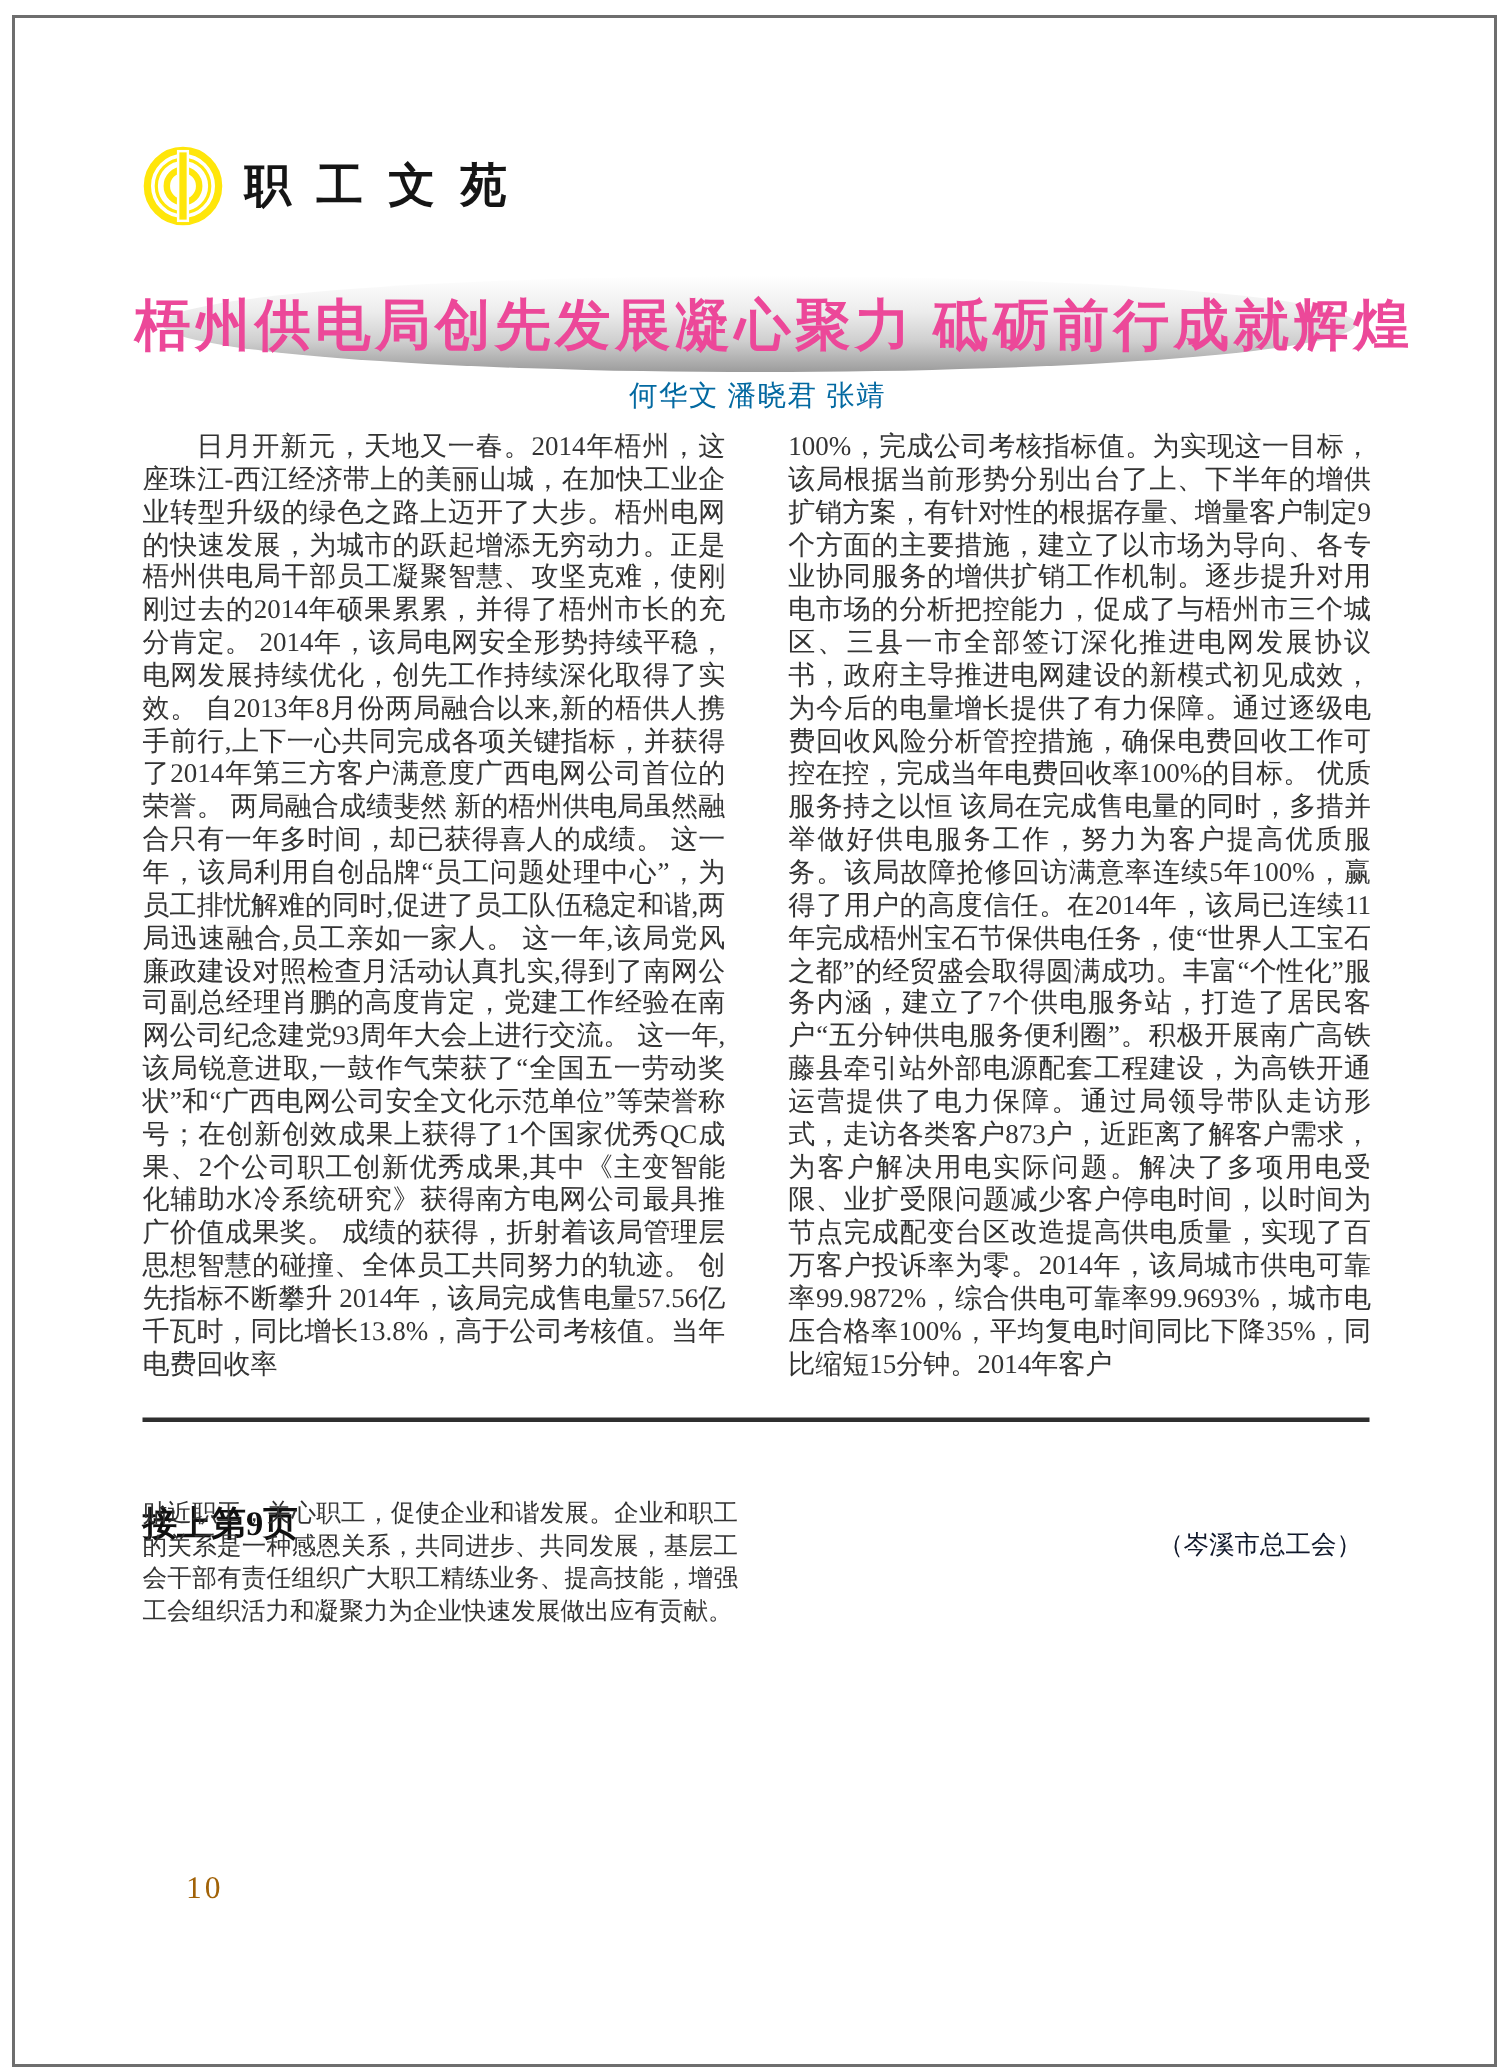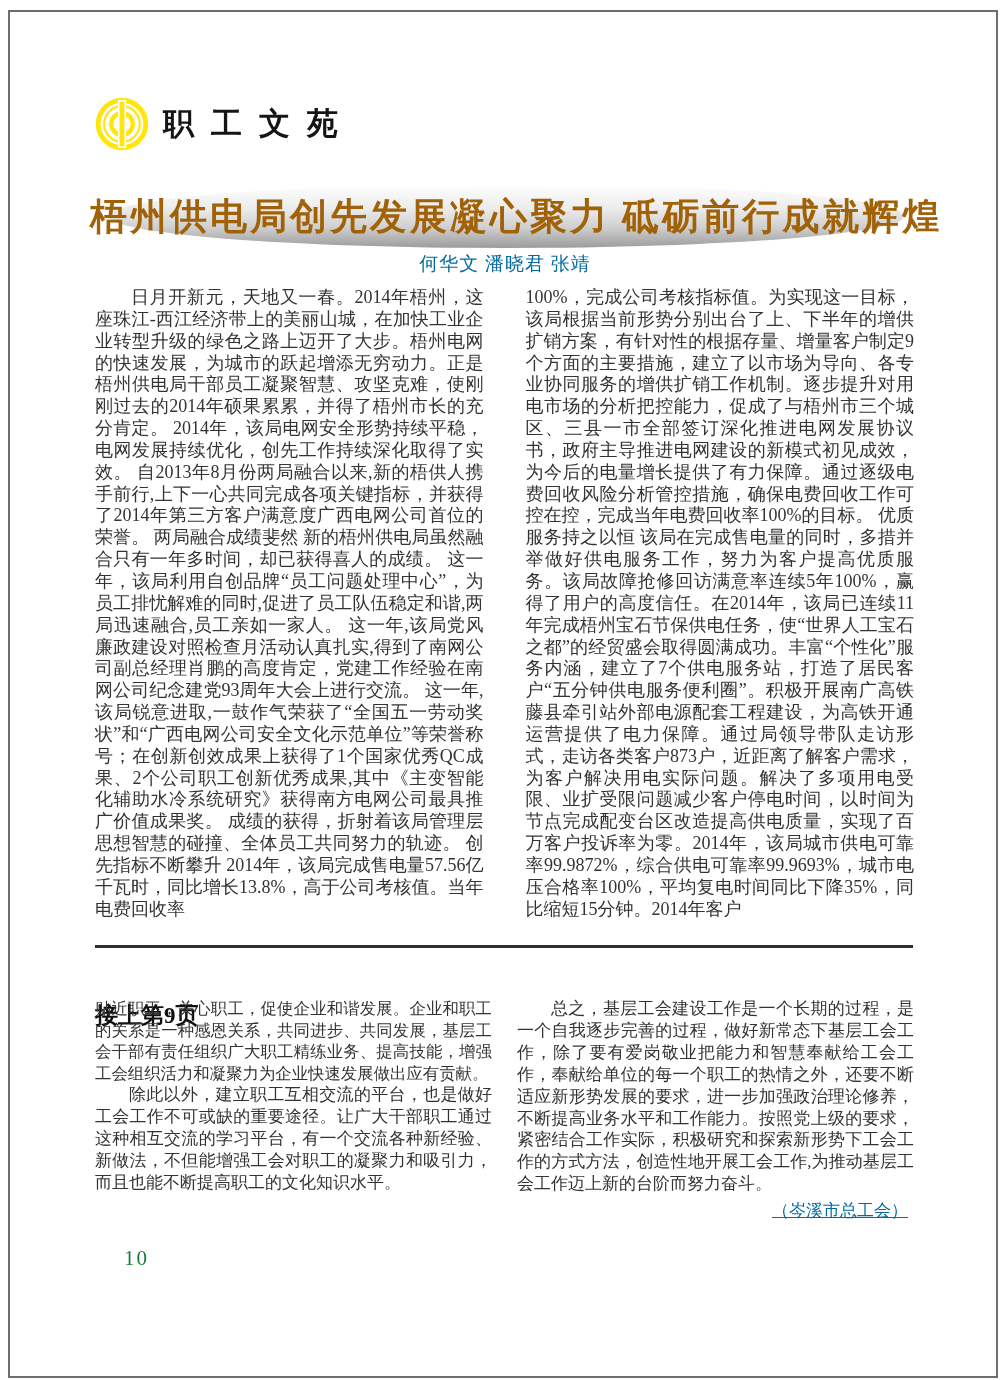--- a/index.html
+++ b/index.html
@@ -19,21 +19,21 @@
     margin-left:14px;font-size:31px;font-weight:700;color:#151515;
     letter-spacing:17px;white-space:nowrap;font-family:Liberation Serif, serif;
   }
   
   .banner-ellipse{
     position:absolute;left:108px;top:184px;width:796px;height:64px;border-radius:50%;
     background:linear-gradient(180deg,#ffffff 0%,#ececec 38%,#cfcfcf 68%,#9c9c9c 100%);
   }
   .article-title{
     position:absolute;left:90px;top:192px;width:830px;text-align:center;
-    font-size:37px;font-weight:700;color:#a16207;letter-spacing:3px;white-space:nowrap;
+    font-size:37px;font-weight:700;color:#ec4899;letter-spacing:3px;white-space:nowrap;
     font-family:"Liberation Serif","DejaVu Serif",serif;
   }
   .article-authors{
     position:absolute;left:90px;top:251px;width:830px;text-align:center;
     font-size:19px;color:#0369a1;letter-spacing:1px;
   }
   
   .article-body{
     position:absolute;left:95px;top:287px;width:819px;display:flex;gap:42px;
   }
@@ -49,25 +49,25 @@
   }
   .continued-header{
     position:absolute;left:95px;top:956px;font-size:23px;font-weight:700;color:#101010;margin-top:44px;
   }
   .continuation-body{
     position:absolute;left:95px;top:998px;width:819px;display:flex;gap:25px;
   }
   .continuation-body .col p{font-size:17px;line-height:21.9px;}
   .continuation-body .col .dense{font-size:16.4px;line-height:21.6px;}
   .signature{
-    margin-top:4px;text-align:right;padding-right:6px;font-size:17px;color:#0369a1;text-decoration:underline;
+    margin-top:20px;text-align:right;padding-right:6px;font-size:17px;color:#0f172a;
   }
   
   .page-number{
-    position:absolute;left:124px;top:1246px;font-size:21px;color:#15803d;letter-spacing:2px;
+    position:absolute;left:124px;top:1246px;font-size:21px;color:#a16207;letter-spacing:2px;
   }
 </style>
 </head>
 <body>
 
 <div class="page-frame"></div>
 
 <div class="masthead">
   <svg class="logo" viewBox="0 0 100 100" aria-hidden="true">
     <circle cx="50" cy="50" r="44" fill="none" stroke="#ffe60a" stroke-width="9"></circle>
@@ -90,21 +90,19 @@
     <p>100%，完成公司考核指标值。为实现这一目标，该局根据当前形势分别出台了上、下半年的增供扩销方案，有针对性的根据存量、增量客户制定9个方面的主要措施，建立了以市场为导向、各专业协同服务的增供扩销工作机制。逐步提升对用电市场的分析把控能力，促成了与梧州市三个城区、三县一市全部签订深化推进电网发展协议书，政府主导推进电网建设的新模式初见成效，为今后的电量增长提供了有力保障。通过逐级电费回收风险分析管控措施，确保电费回收工作可控在控，完成当年电费回收率100%的目标。 优质服务持之以恒 该局在完成售电量的同时，多措并举做好供电服务工作，努力为客户提高优质服务。该局故障抢修回访满意率连续5年100%，赢得了用户的高度信任。在2014年，该局已连续11年完成梧州宝石节保供电任务，使“世界人工宝石之都”的经贸盛会取得圆满成功。丰富“个性化”服务内涵，建立了7个供电服务站，打造了居民客户“五分钟供电服务便利圈”。积极开展南广高铁藤县牵引站外部电源配套工程建设，为高铁开通运营提供了电力保障。通过局领导带队走访形式，走访各类客户873户，近距离了解客户需求，为客户解决用电实际问题。解决了多项用电受限、业扩受限问题减少客户停电时间，以时间为节点完成配变台区改造提高供电质量，实现了百万客户投诉率为零。2014年，该局城市供电可靠率99.9872%，综合供电可靠率99.9693%，城市电压合格率100%，平均复电时间同比下降35%，同比缩短15分钟。2014年客户</p>
   </div>
 </div>
 
 <div class="separator"></div>
 <div class="continued-header">接上第9页</div>
 
 <div class="continuation-body">
   <div class="col">
     <p class="dense">贴近职工，关心职工，促使企业和谐发展。企业和职工的关系是一种感恩关系，共同进步、共同发展，基层工会干部有责任组织广大职工精练业务、提高技能，增强工会组织活力和凝聚力为企业快速发展做出应有贡献。</p>
-    <p class="indent">除此以外，建立职工互相交流的平台，也是做好工会工作不可或缺的重要途径。让广大干部职工通过这种相互交流的学习平台，有一个交流各种新经验、新做法，不但能增强工会对职工的凝聚力和吸引力，而且也能不断提高职工的文化知识水平。</p>
   </div>
   <div class="col">
-    <p class="indent">总之，基层工会建设工作是一个长期的过程，是一个自我逐步完善的过程，做好新常态下基层工会工作，除了要有爱岗敬业把能力和智慧奉献给工会工作，奉献给单位的每一个职工的热情之外，还要不断适应新形势发展的要求，进一步加强政治理论修养，不断提高业务水平和工作能力。按照党上级的要求，紧密结合工作实际，积极研究和探索新形势下工会工作的方式方法，创造性地开展工会工作,为推动基层工会工作迈上新的台阶而努力奋斗。</p>
     <div class="signature">（岑溪市总工会）</div>
   </div>
 </div>
 
 <div class="page-number">10</div>
 
 </body></html>

